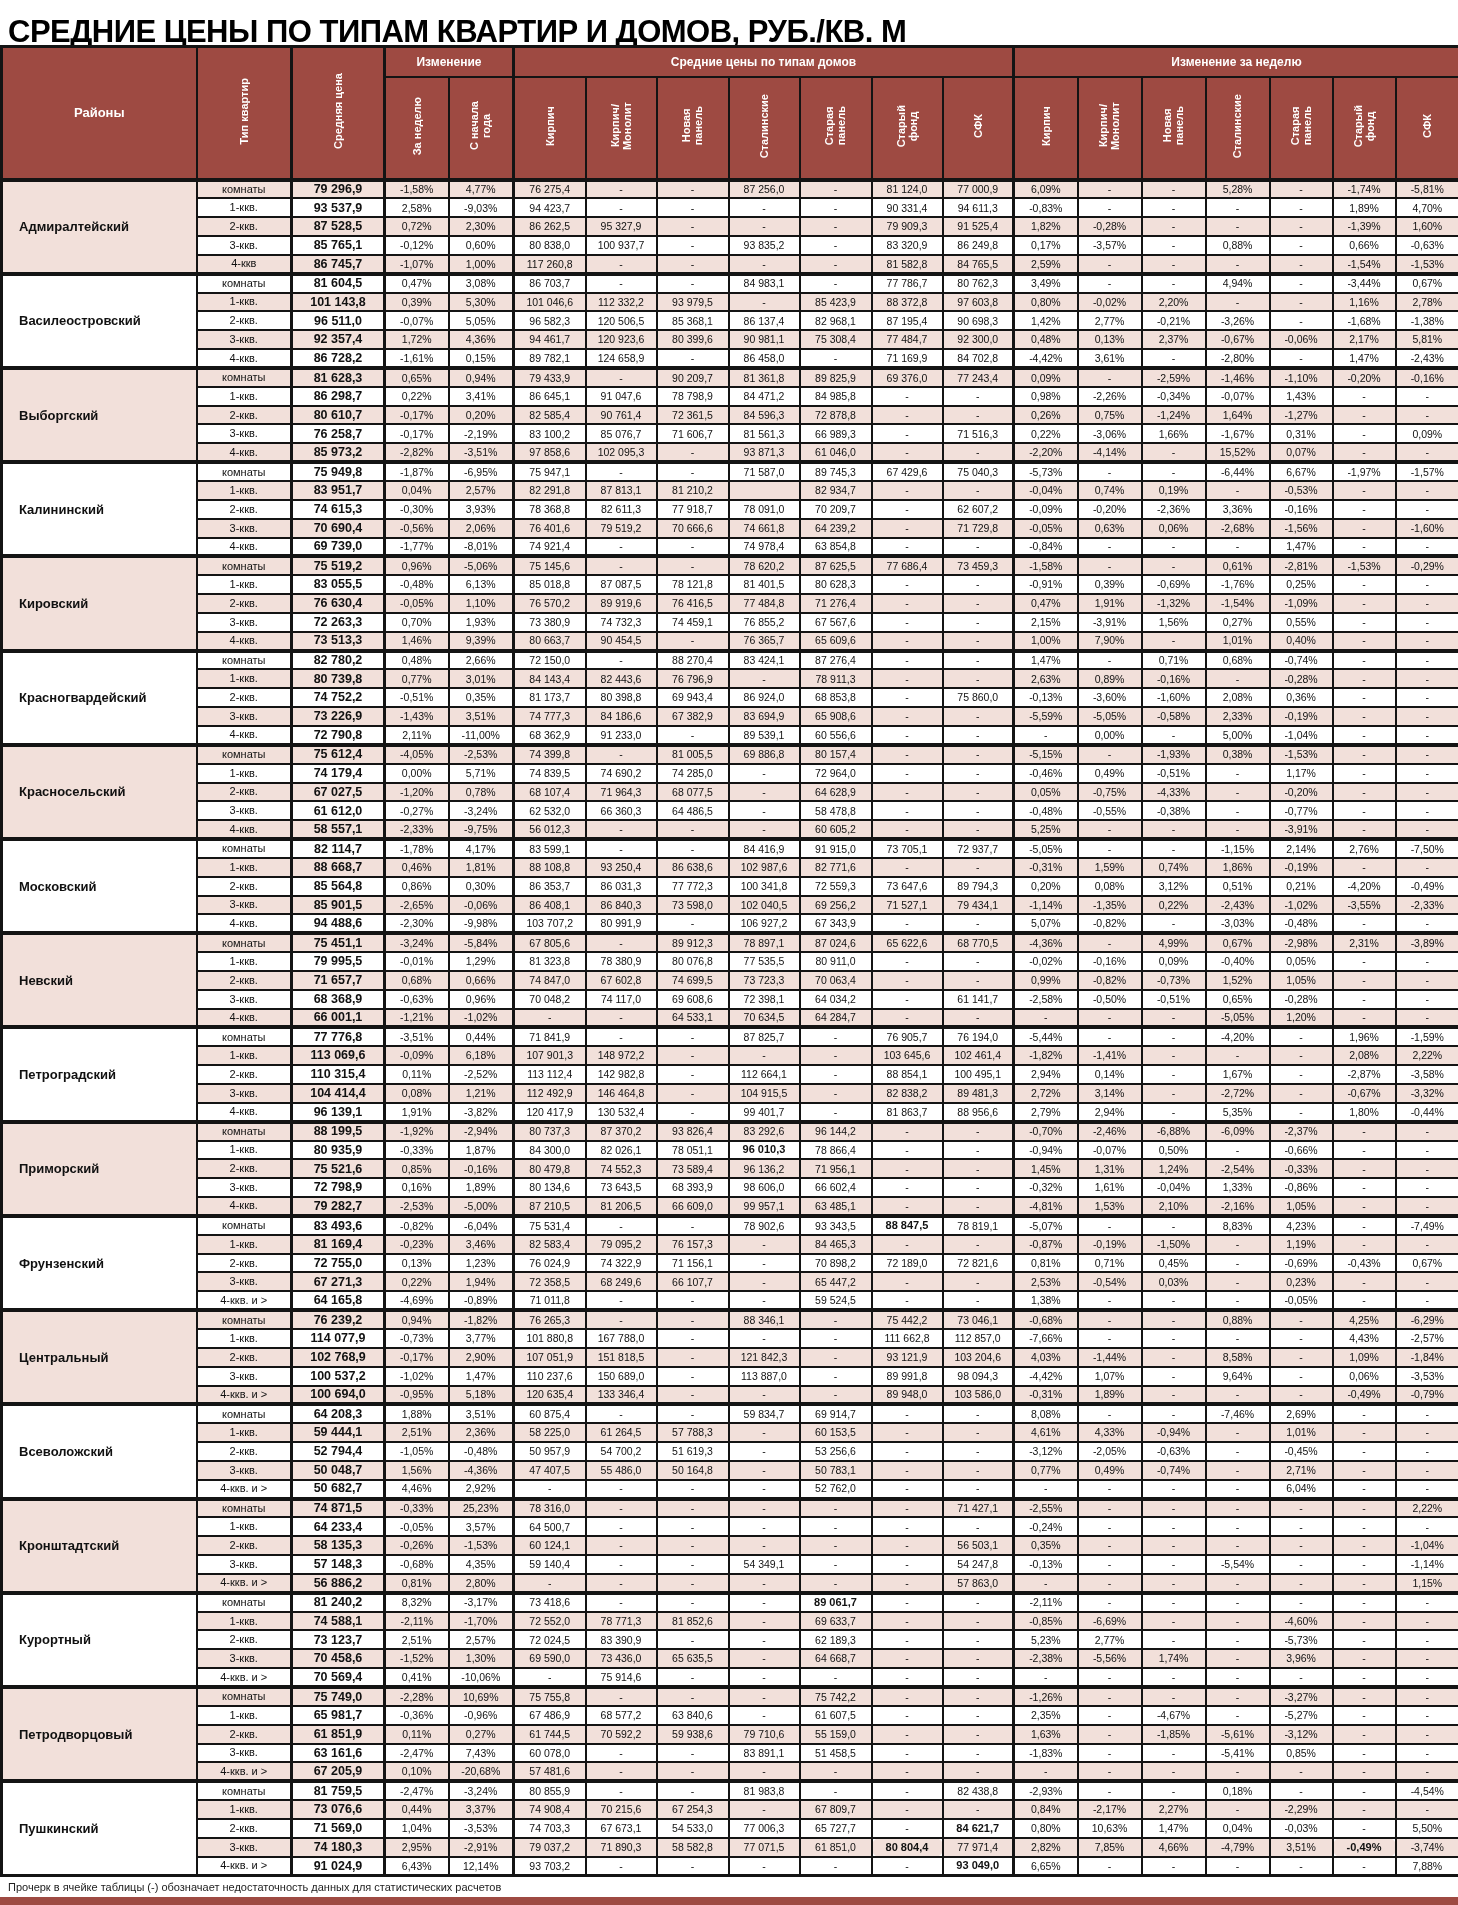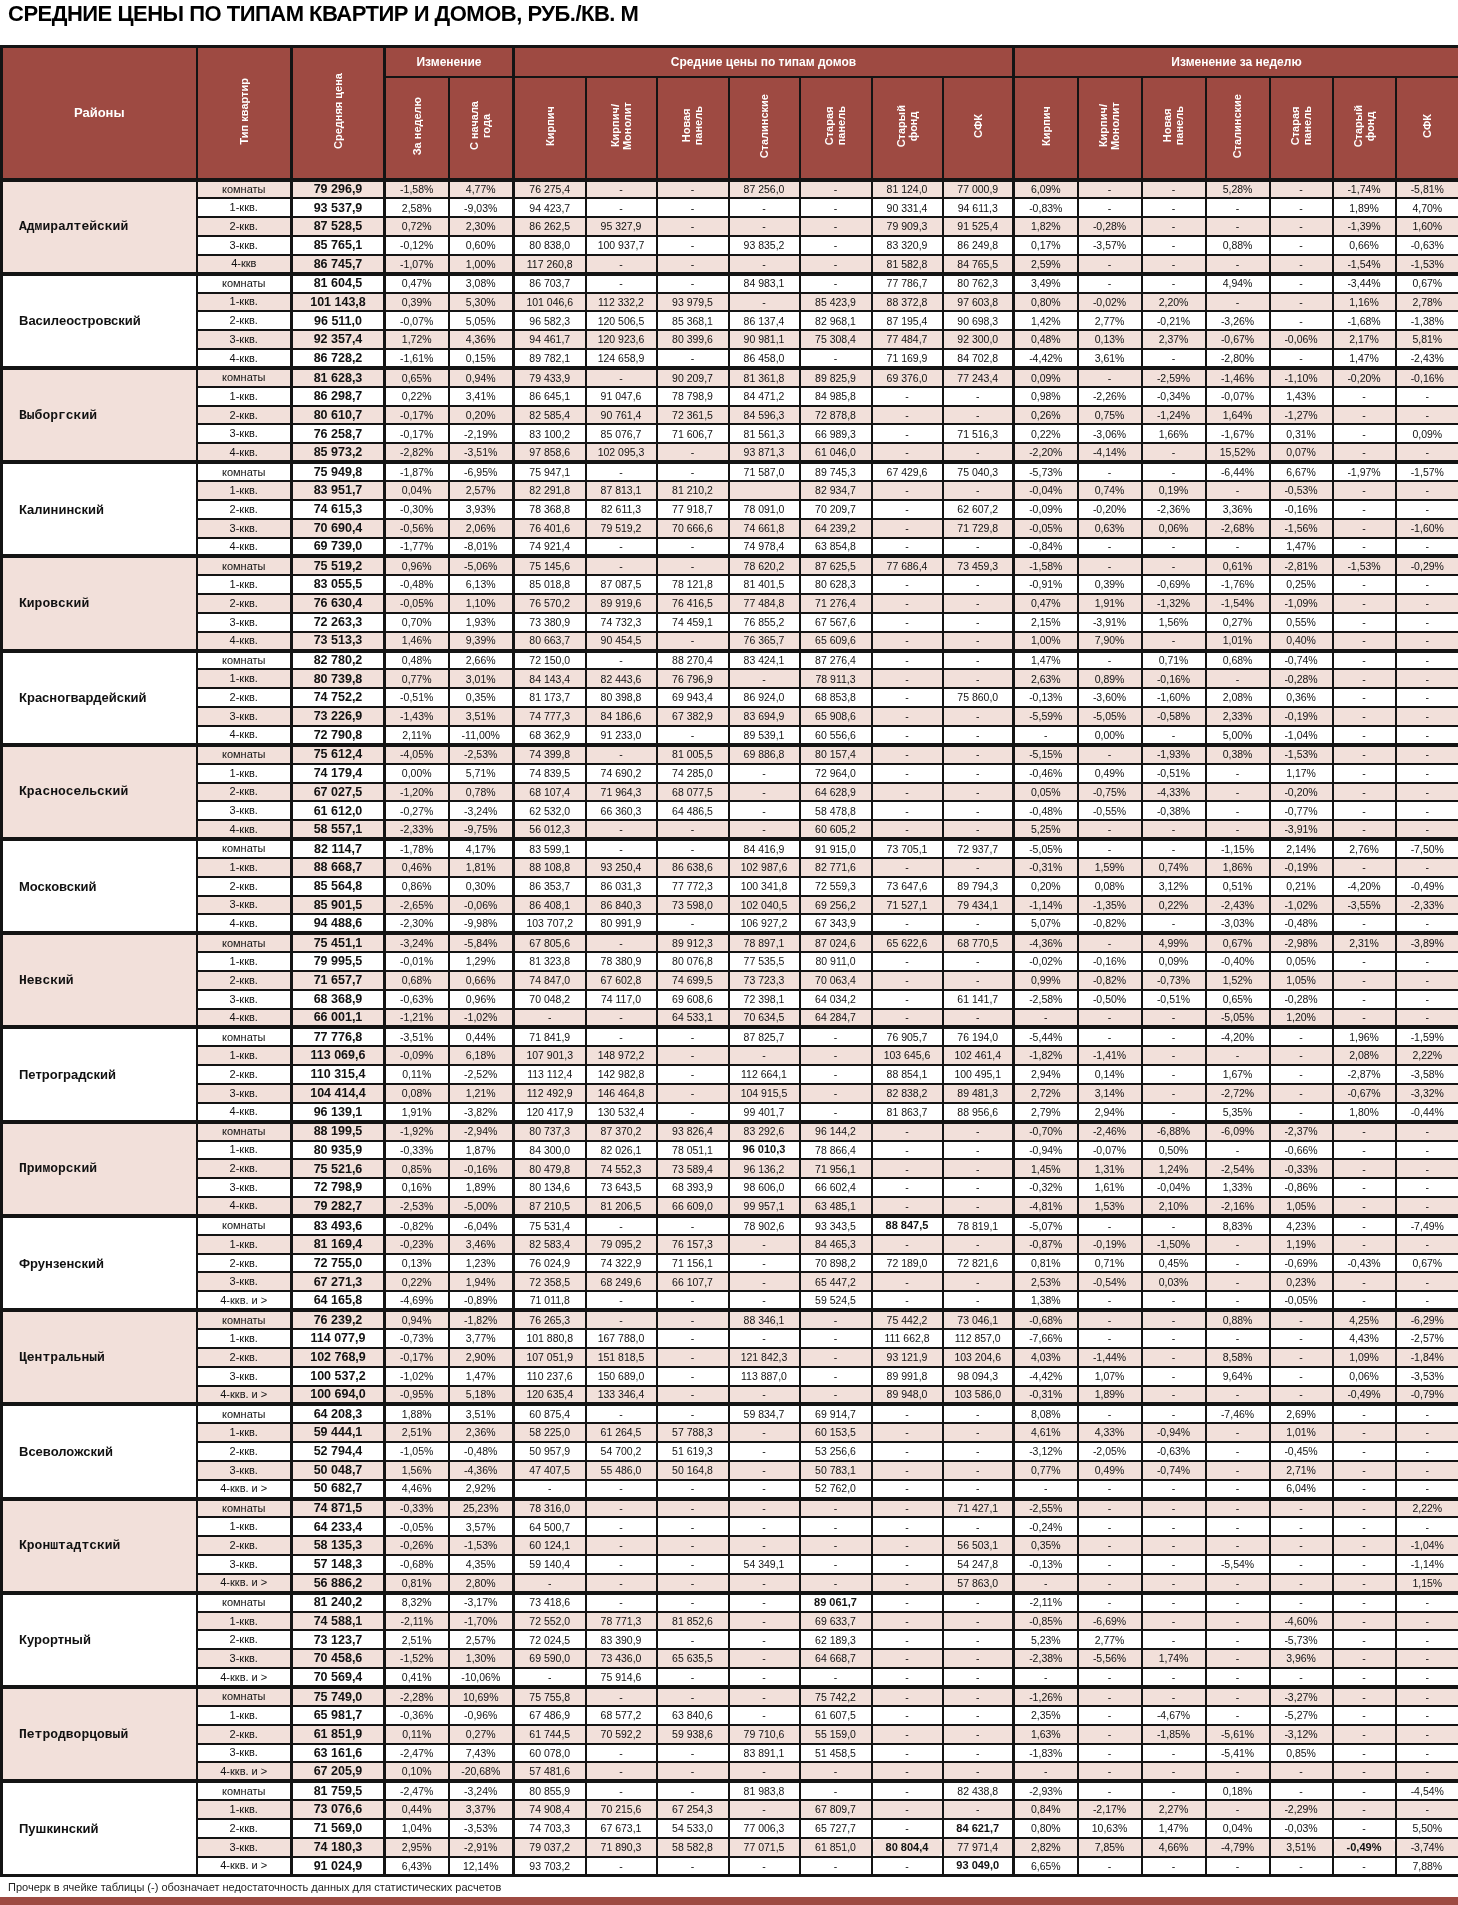--- a/index.html
+++ b/index.html
@@ -1,32 +1,32 @@
 <!DOCTYPE html>
 <html><head>
 <meta charset="utf-8">
 <style>
   html,body{margin:0;padding:0;background:#fff;}
   .page{width:1458px;height:1905px;position:relative;background:#fff;
         font-family:"Liberation Sans",sans-serif;color:#111;display:flex;flex-direction:column;}
-  .title{height:45px;box-sizing:border-box;padding:1px 0 0 8px;font-size:22px;font-weight:bold;
+  .title{height:45px;box-sizing:border-box;padding:14px 0 0 8px;font-size:31px;font-weight:bold;
          letter-spacing:-0.5px;color:#000;border-radius:20px;}
   table{border-collapse:collapse;table-layout:fixed;width:1458px;}
   th,td{border:2px solid #141414;padding:0 1px;overflow:hidden;box-sizing:border-box;}
   thead th{background:#9e4a42;color:#fff;font-weight:bold;font-size:12px;text-align:center;vertical-align:middle;}
   tr.ghead{height:30px;}
   tr.rhead{height:103px;}
   th.rot span{display:inline-block;writing-mode:vertical-rl;transform:rotate(180deg);
               white-space:pre-line;font-size:11px;line-height:1.12;font-weight:bold;}
   tbody tr{height:18.85px;}
   tbody td{font-size:10.5px;text-align:center;line-height:1;}
   tbody tr.p td{background:#f2e0da;}
   tbody tr.w td{background:#ffffff;}
   td.district{font-size:13px;font-weight:bold;text-align:left;padding-left:16px;}
-  td.district.pp{background:#f2e0da !important;font-family:Liberation Mono, monospace;}
+  td.district.pp{background:#f2e0da !important;}
   td.district.ww{background:#ffffff !important;}
   td.type{font-size:11px;}
   td.avg{font-size:12.5px;font-weight:bold;}
   td.b{font-weight:bold;font-size:11px;border-radius:8px;}
   .bl3{border-left-width:3px;}
   tr.blk td{border-top-width:4px;}
   table{border:3px solid #141414;}
   thead tr.rhead th{border-bottom-width:4px;}
   .footnote{font-size:11px;color:#222;padding:4px 0 0 8px;height:16px;}
   .bottombar{margin-top:auto;height:8px;background:#9e4a42;width:100%;}

